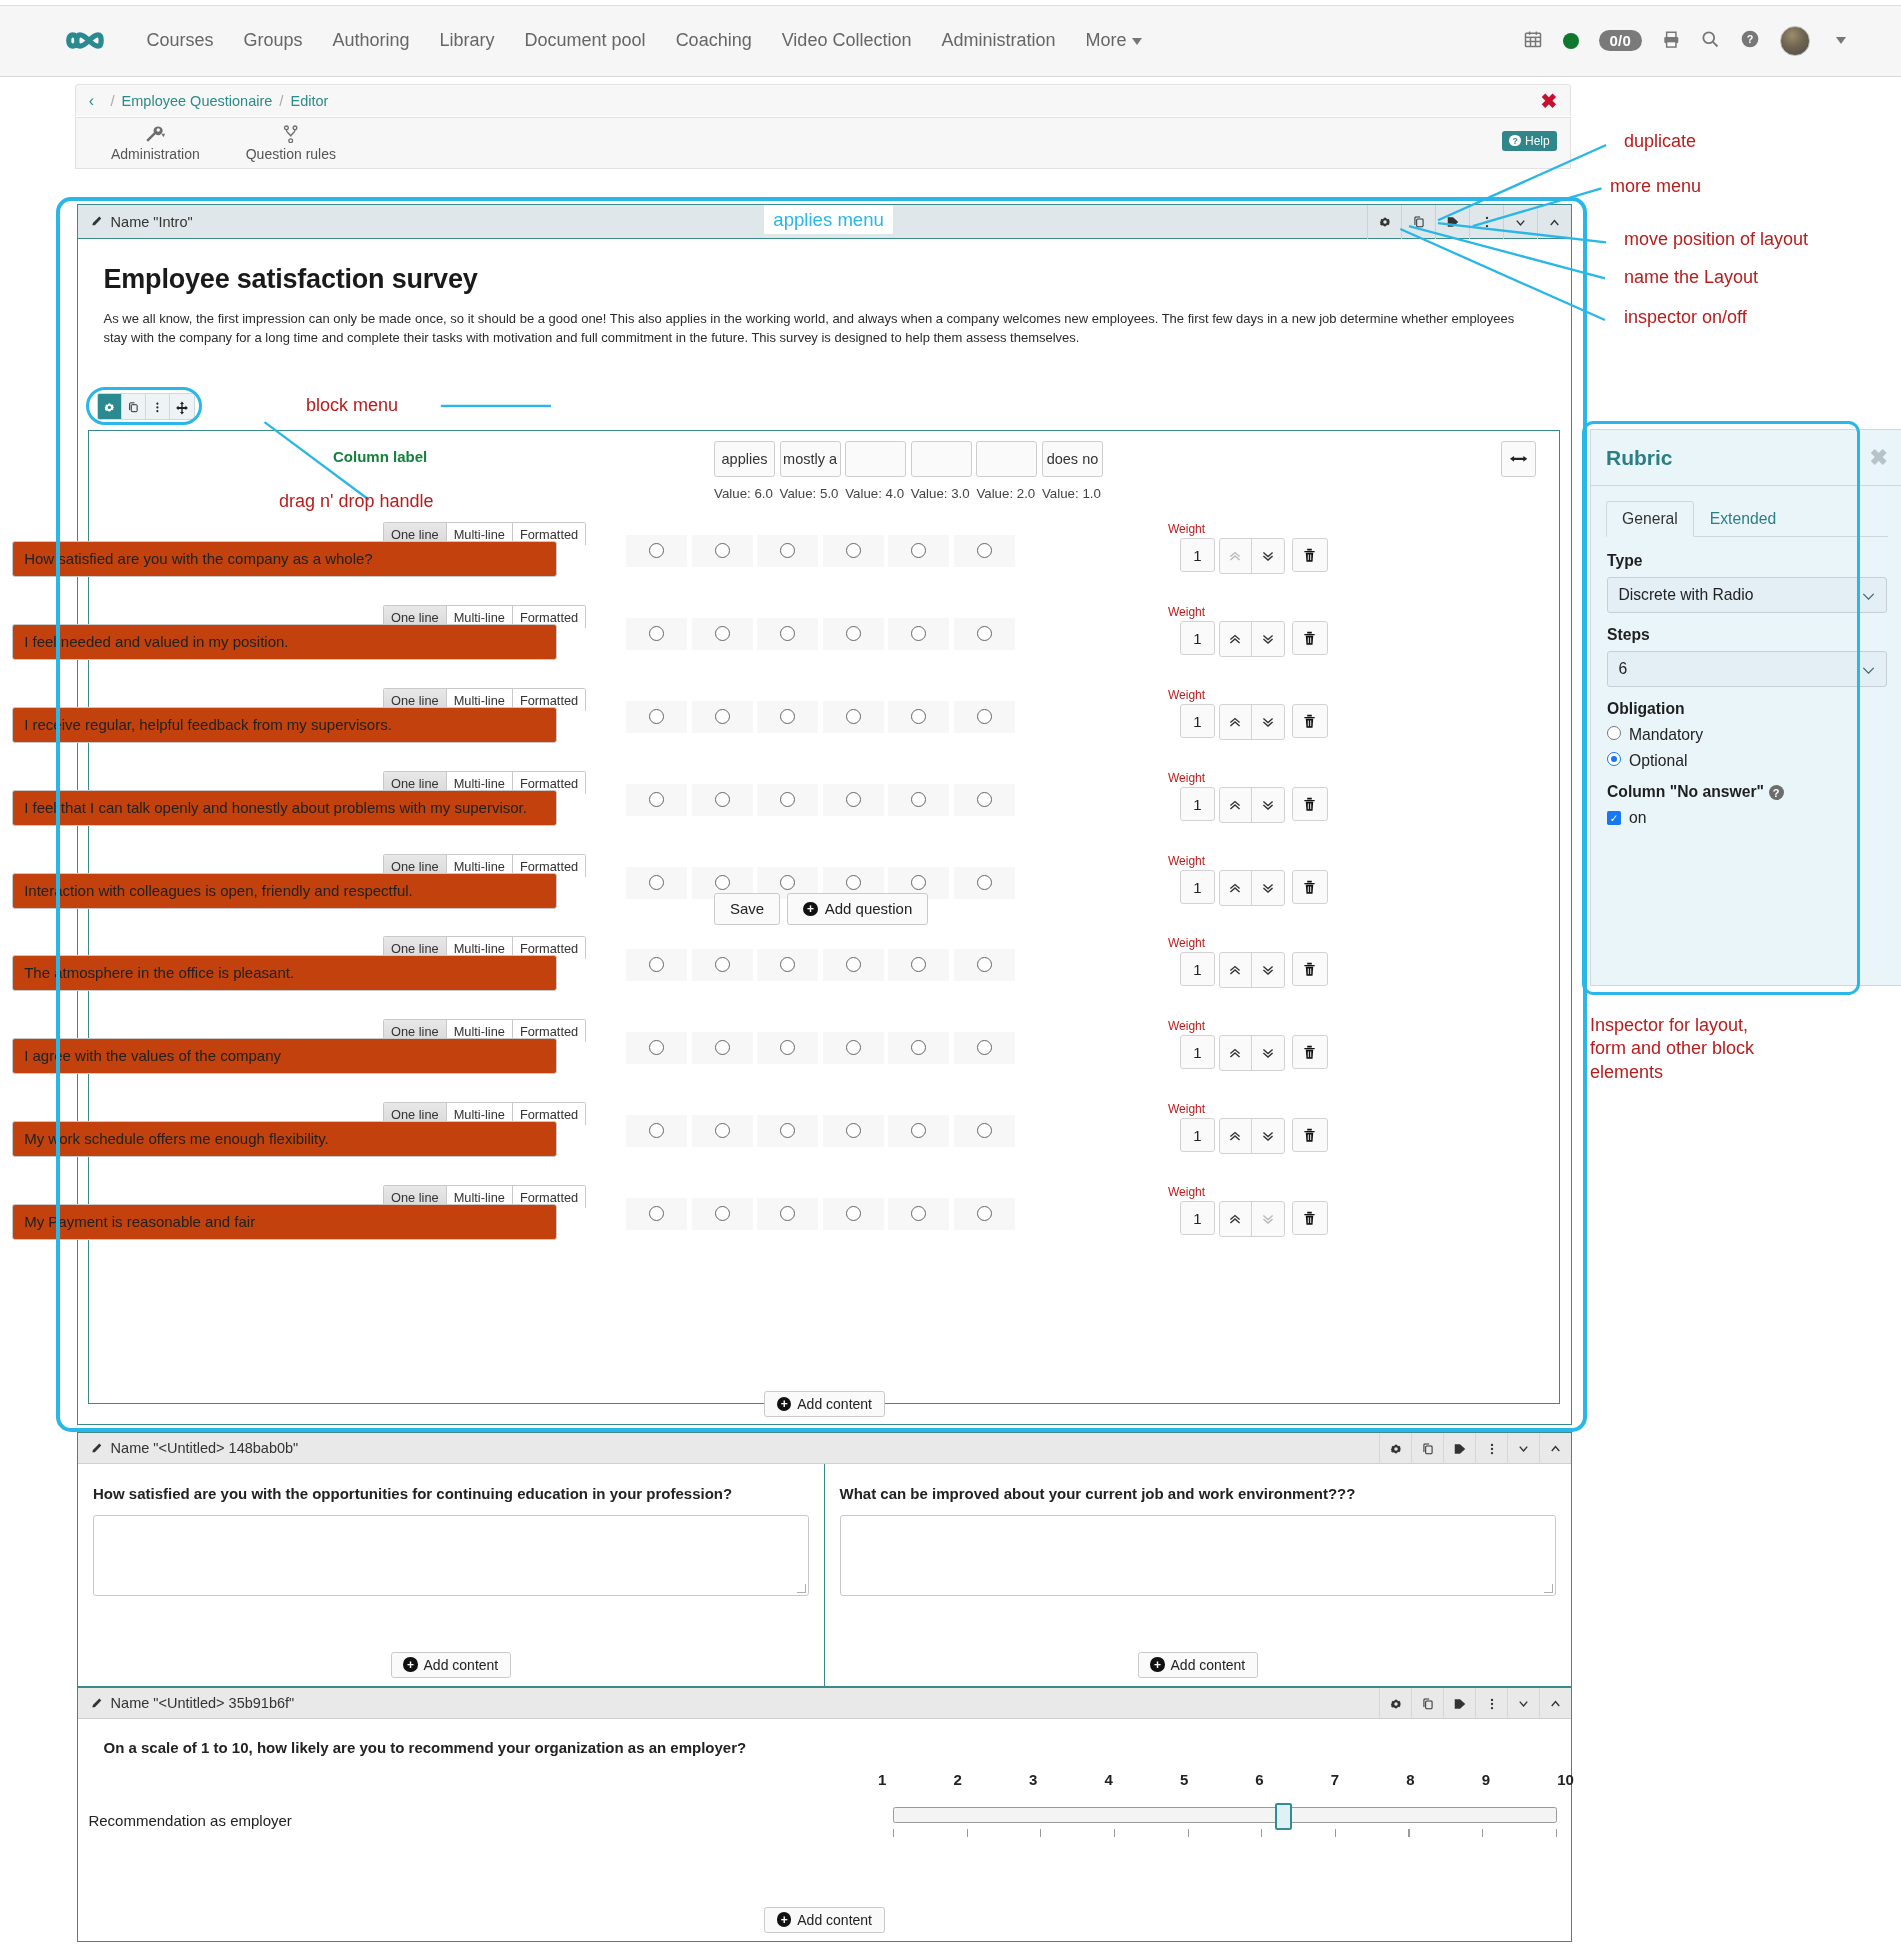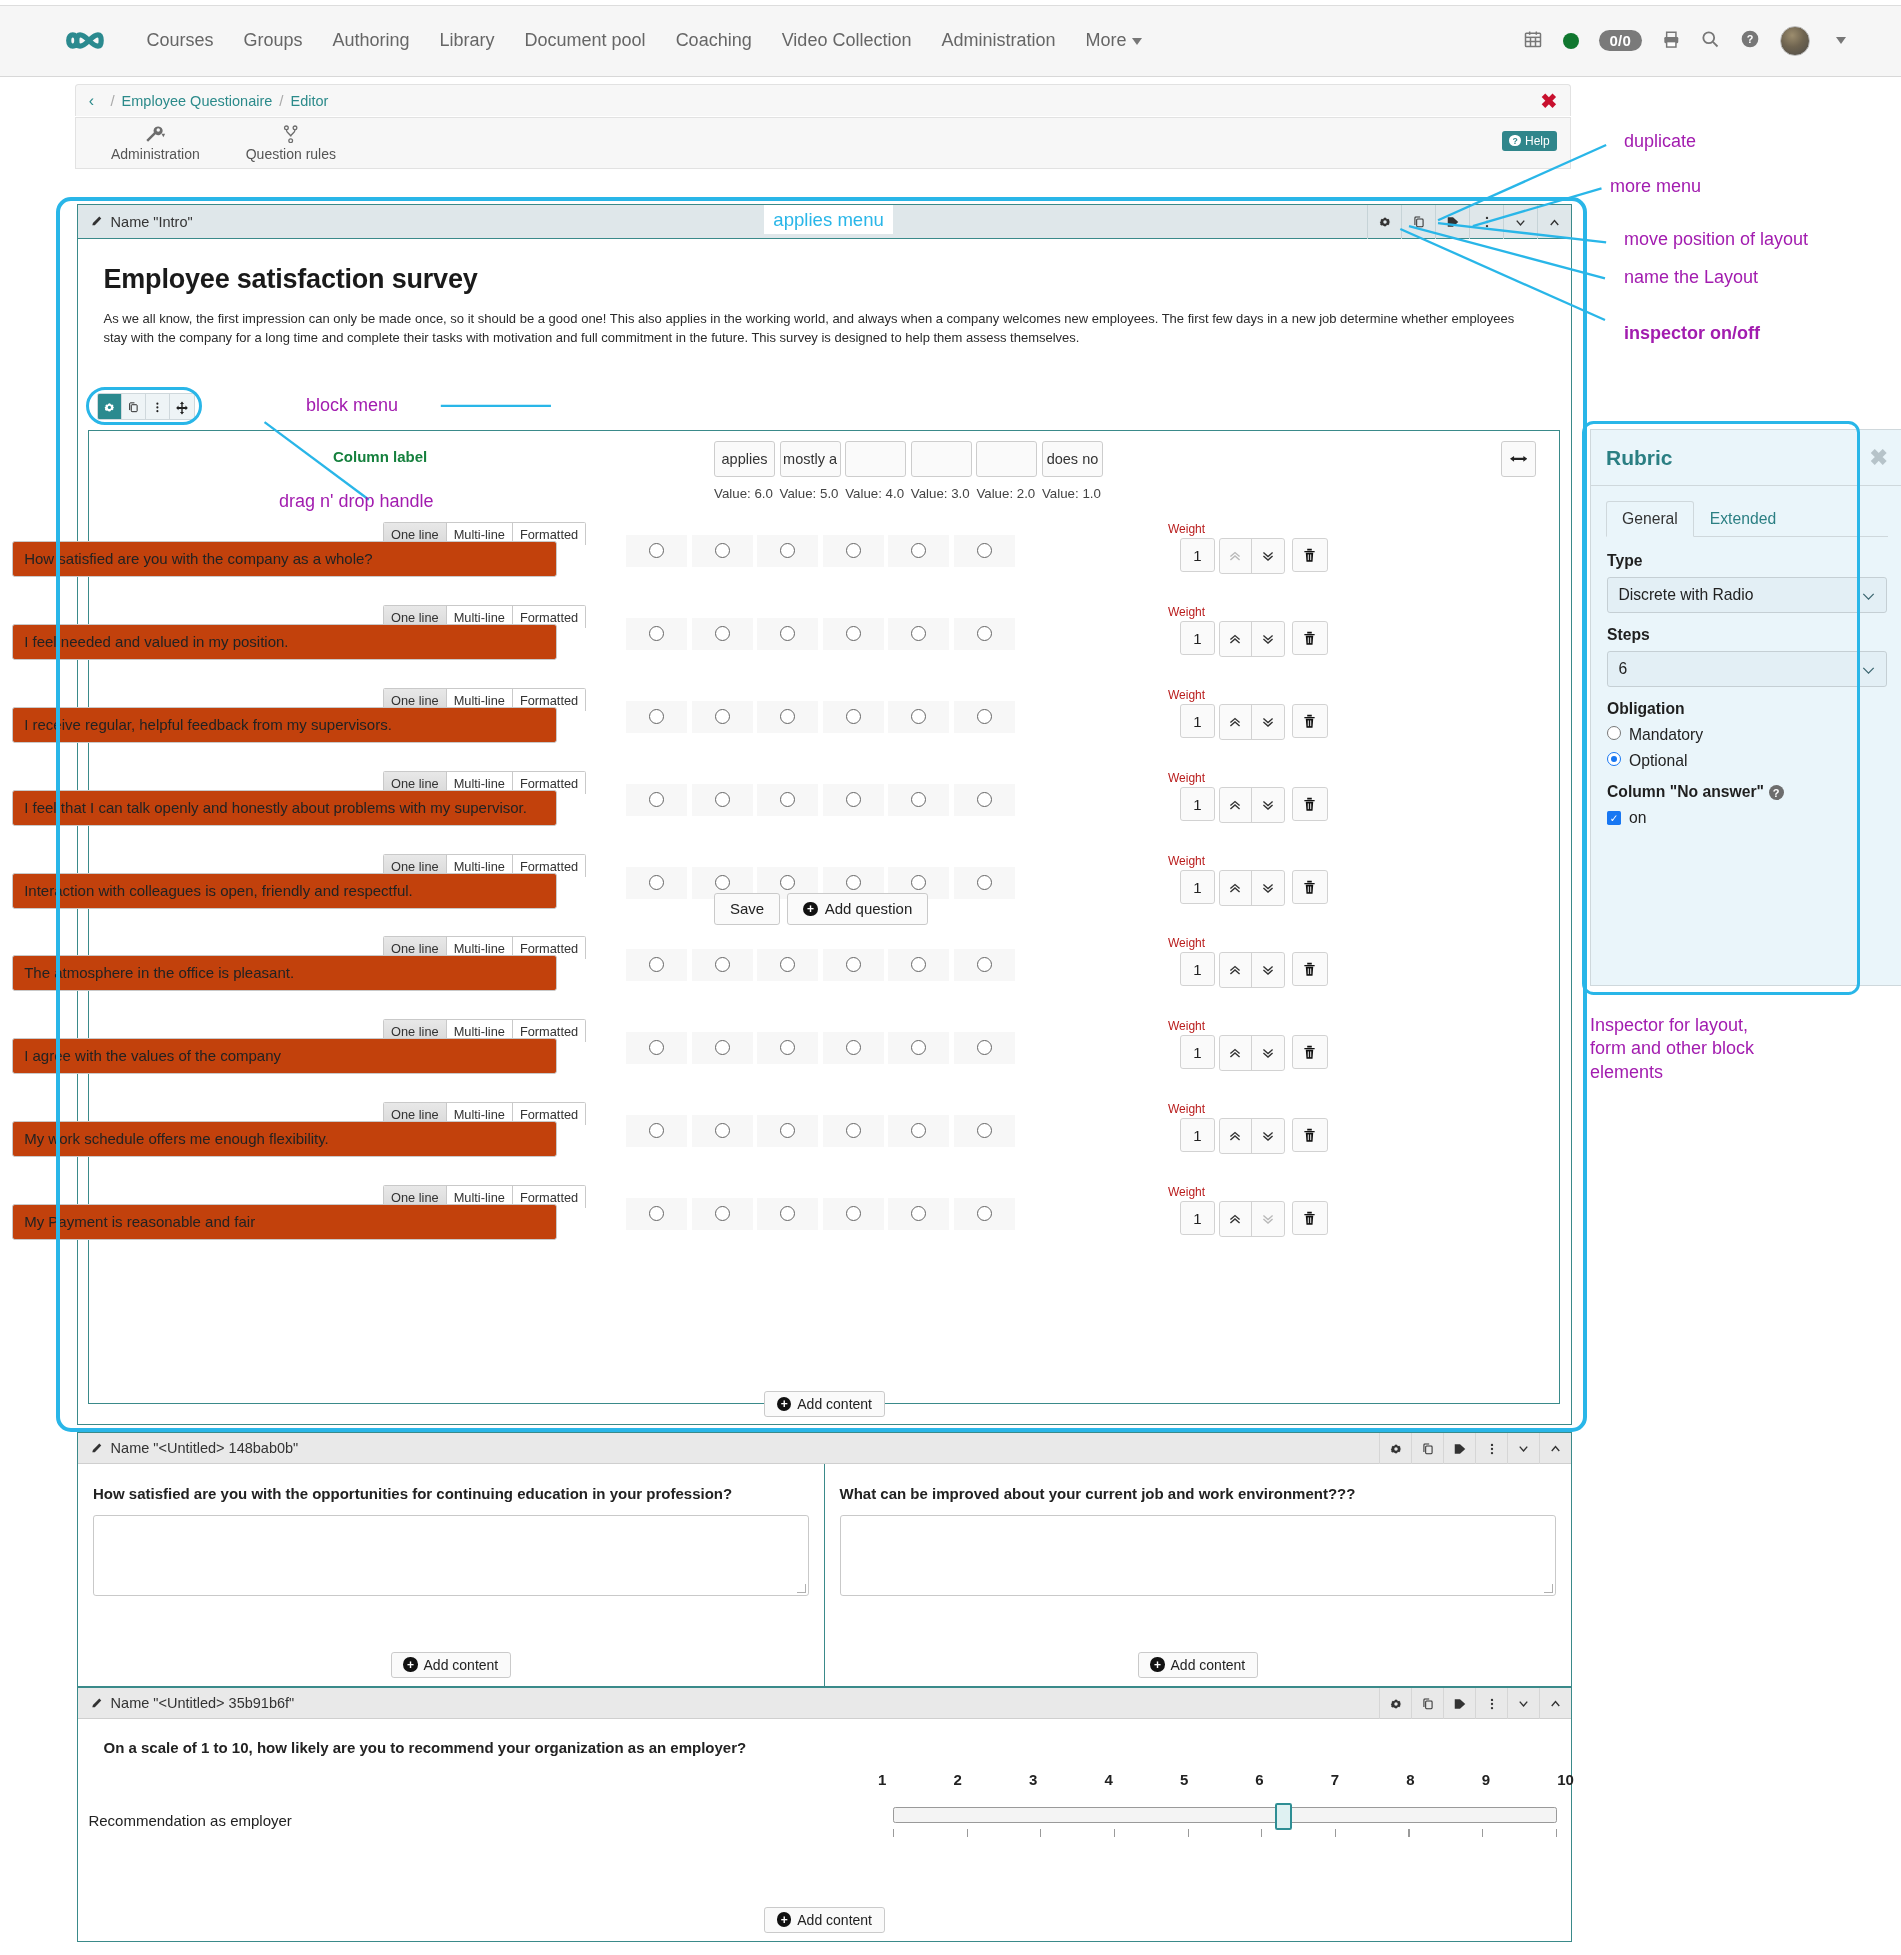--- a/index.html
+++ b/index.html
@@ -288,21 +288,21 @@
     width:15px;height:15px;border-radius:50%;background:#6d6d6d;color:#fff;
     display:inline-flex;align-items:center;justify-content:center;font-size:11px;font-weight:bold;
     vertical-align:middle; margin-left:4.6px;
   }
   .cb-line { display:flex; align-items:center; gap:8px; margin-top:8px; font-size:15.7px; color:#222;}
   .cb { width:14px;height:14px;background:#1877f2;border-radius:1.7px; color:#fff;
     display:flex;align-items:center;justify-content:center;font-size:10.4px; flex:none;}
 
   
   .anno {
-    position:absolute; color:#a21caf; font-size:18px; white-space:pre-line; line-height:1.3;
+    position:absolute; color:#b91c1c; font-size:18px; white-space:pre-line; line-height:1.3;
   }
   .anno-layoutmenu {
     position:absolute; left:764px; top:205px; background:#fff; padding:3.5px 9.3px;
     color:#29b6e8; font-size:18.6px;
   }
   svg.anno-lines { position:absolute; left:0; top:0; width:1902px; height:1955px; pointer-events:none; }
 </style>
 </head>
 <body>
 
@@ -1214,19 +1214,19 @@
     <line x1="456" y1="728" x2="636" y2="862"></line>
     <line x1="760" y1="700" x2="950" y2="700"></line>
   </g>
 </svg>
 
 <div class="anno-layoutmenu">applies menu</div>
 <div class="anno" style="left:1624px; top:130px;">duplicate</div>
 <div class="anno" style="left:1610px; top:175px;">more menu</div>
 <div class="anno" style="left:1624px; top:228px;">move position of layout</div>
 <div class="anno" style="left:1624px; top:266px;">name the Layout</div>
-<div class="anno" style="left:1624px; top:322px;font-weight:bold;">inspector on/off</div>
+<div class="anno" style="left:1624px; top:306px;">inspector on/off</div>
 <div class="anno" style="left:306px; top:394px;">block menu</div>
 <div class="anno" style="left:279px; top:490px;">drag n' drop handle</div>
 <div class="anno" style="left:1590px; top:1014px; width:267px;">Inspector for layout,
 form and other block
 elements</div>
 
 
 </body></html>

